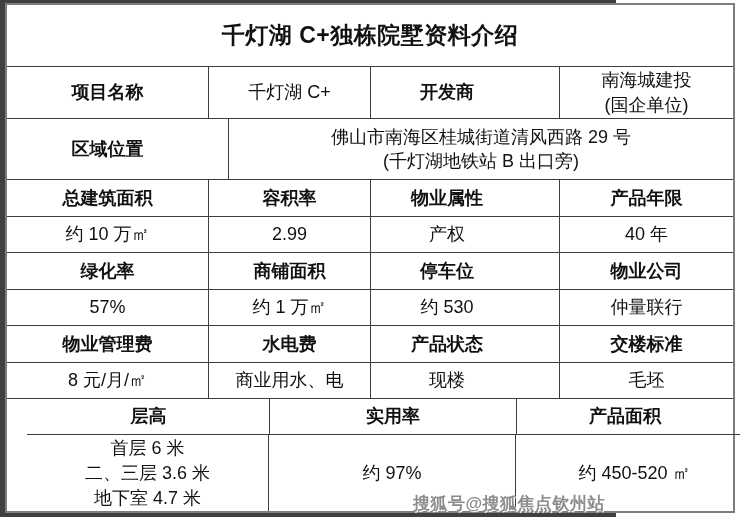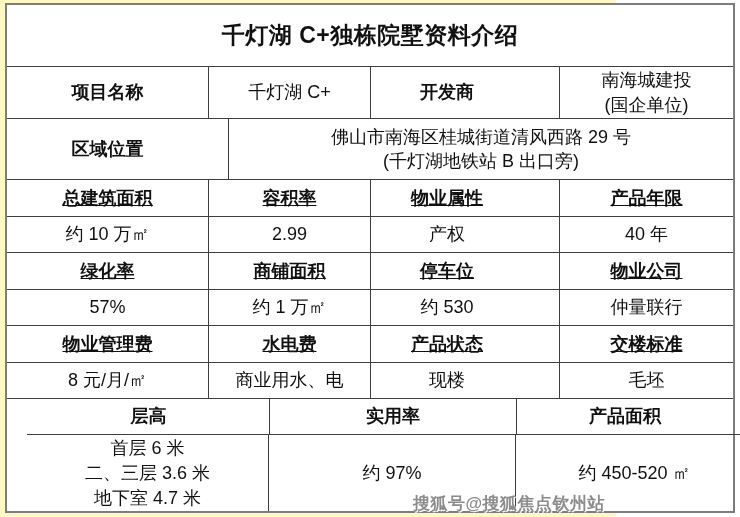--- a/index.html
+++ b/index.html
@@ -3,21 +3,21 @@
 <meta charset="utf-8">
 <style>
   * { box-sizing: border-box; margin: 0; padding: 0; }
   html, body {
     width: 740px; height: 517px;
     background: #ffffff;
     font-family: "Liberation Sans", "DejaVu Sans", sans-serif;
     color: #111111;
     overflow: hidden;
   }
-  .page { position: relative; width: 616px; height: 517px; background: #fef9c3; }
+  .page { position: relative; width: 616px; height: 517px; background: #404040; }
 
   .info-table {
     position: absolute;
     left: 5px; top: 3px;
     width: 730px; height: 510px;
     border: 2px solid #7d7d7d;
     display: flex;
     flex-direction: column;
     background: #ffffff;
   }
@@ -33,21 +33,21 @@
     line-height: 1.35;
     overflow: hidden;
   }
   .cell + .cell { border-left: 1.5px solid #3e3e3e; }
   .bold { font-weight: bold; }
 
   
   .r-title    { height: 61px; }
   .r-project  { height: 52px; }
   .r-location { height: 61px; gap: 20px; }
-  .r-head     { height: 37px; text-decoration: underline; }
+  .r-head     { height: 37px; }
   .r-val      { height: 36px; }
   .r-bhead    { height: 36px; padding-left: 21px; }
   .r-bval     { flex: 1; margin-left: 20px; }
 
   
   .c1 { width: 201px; text-align: right; }
   .c2 { width: 162px; }
   .c3 { width: 153px; }
   .c4 { flex: 1; margin-left: 36px; }
   .cspan { flex: 1; }

